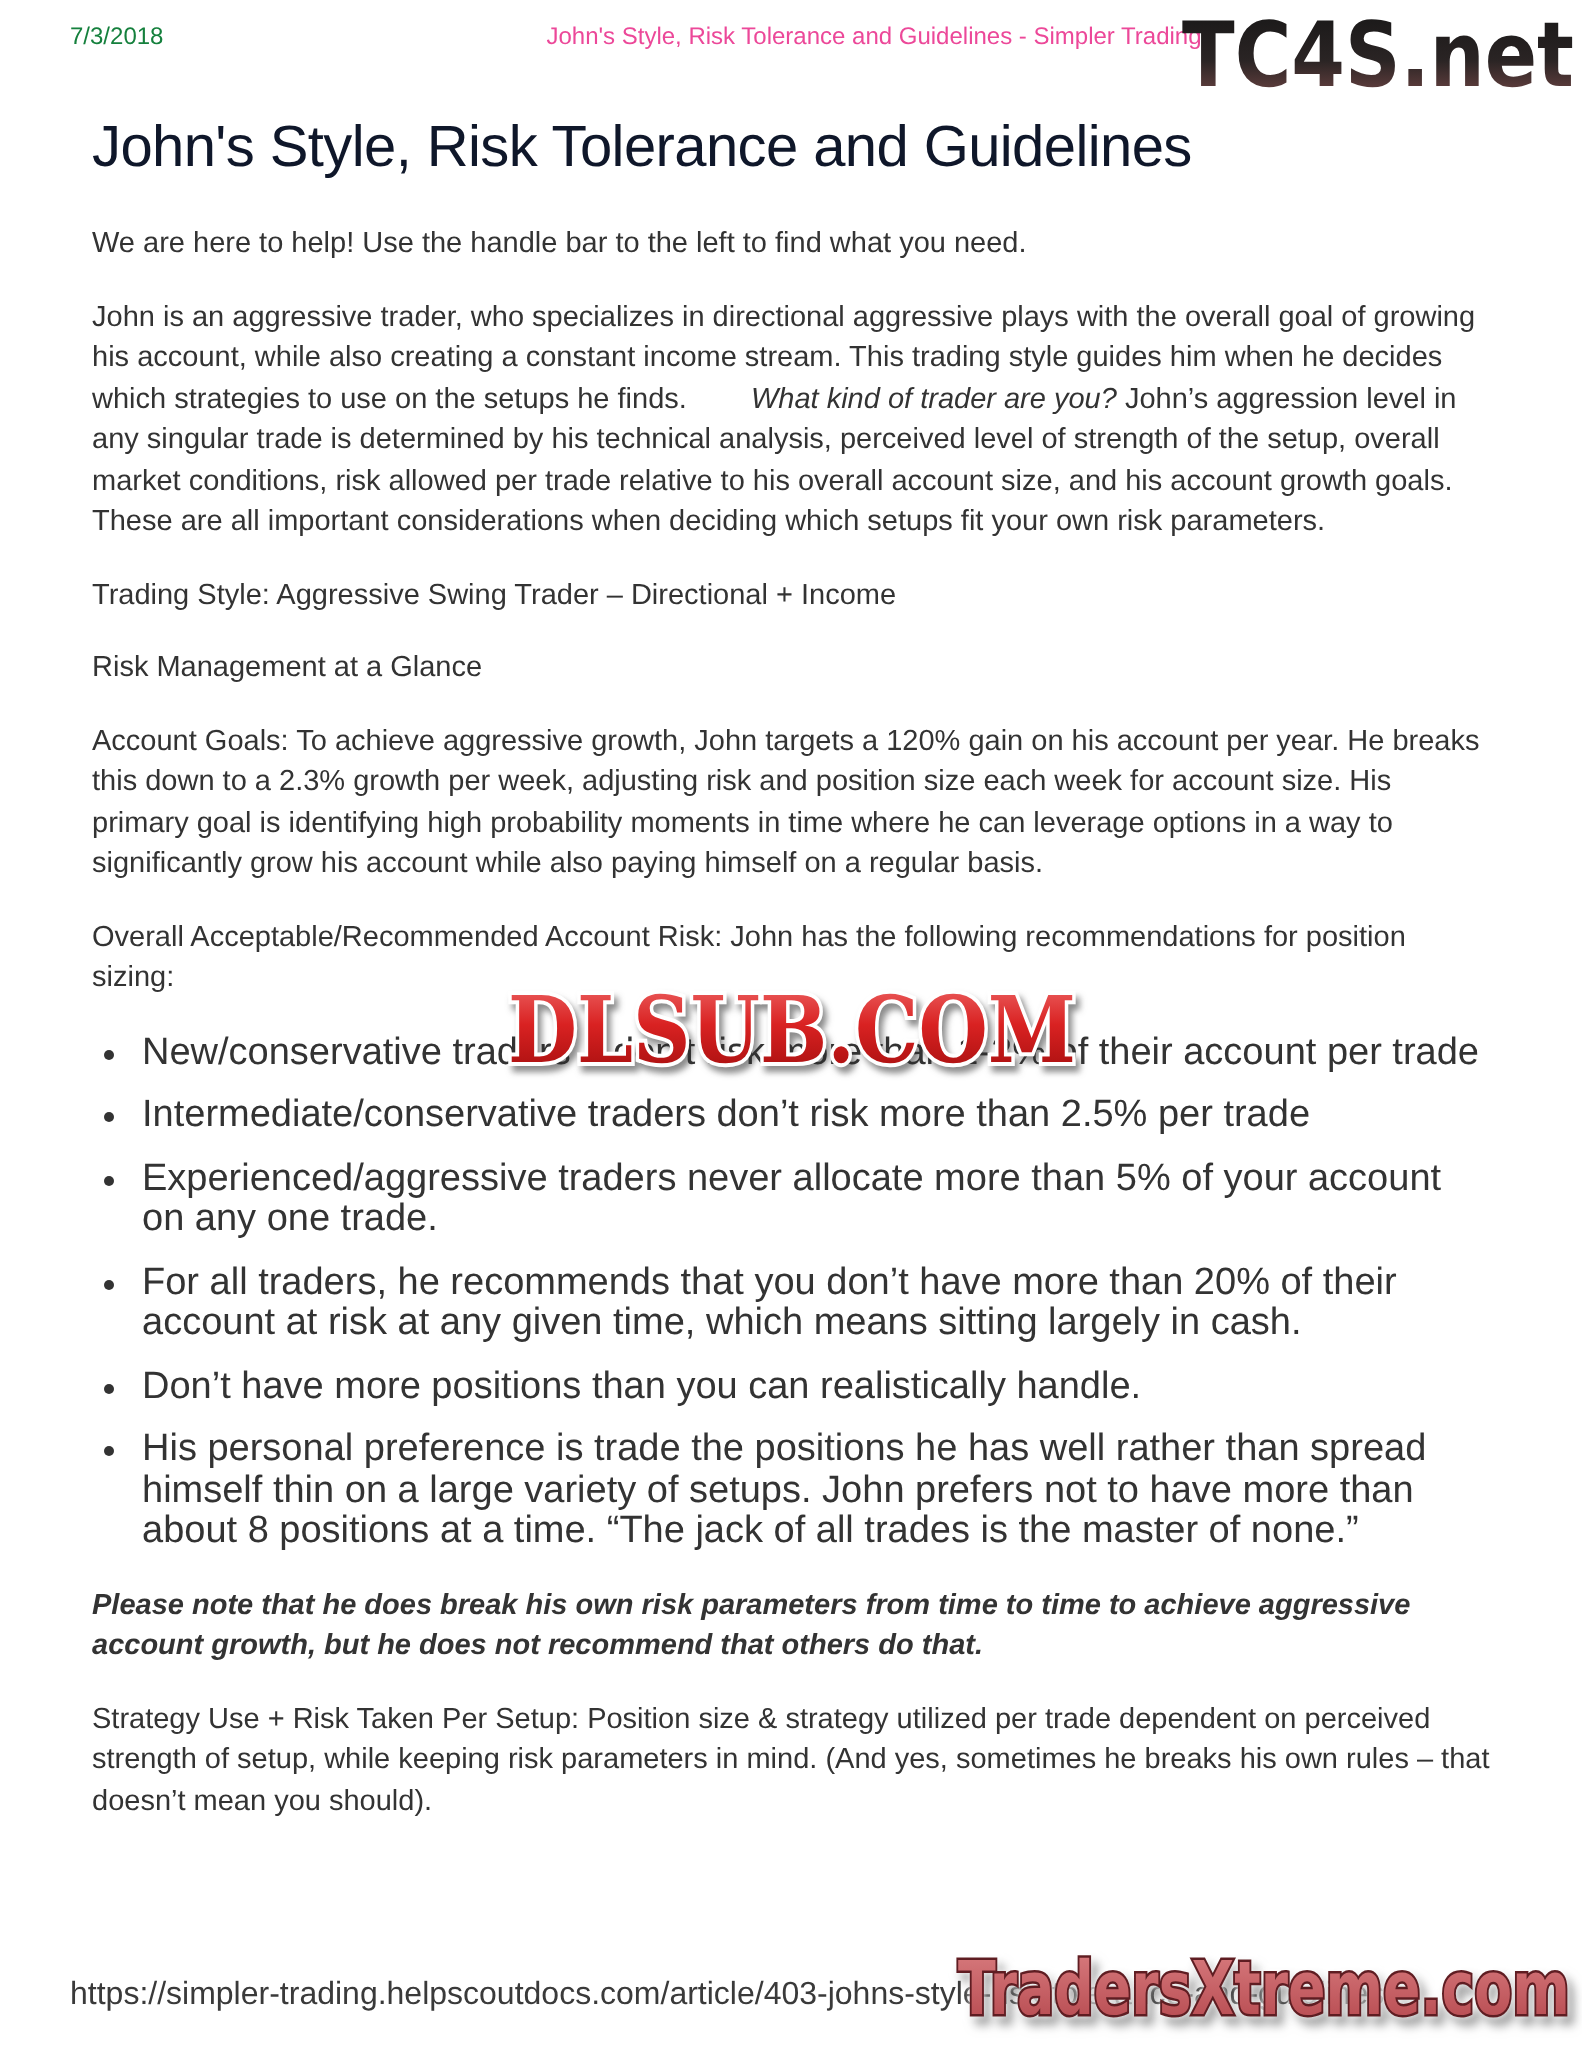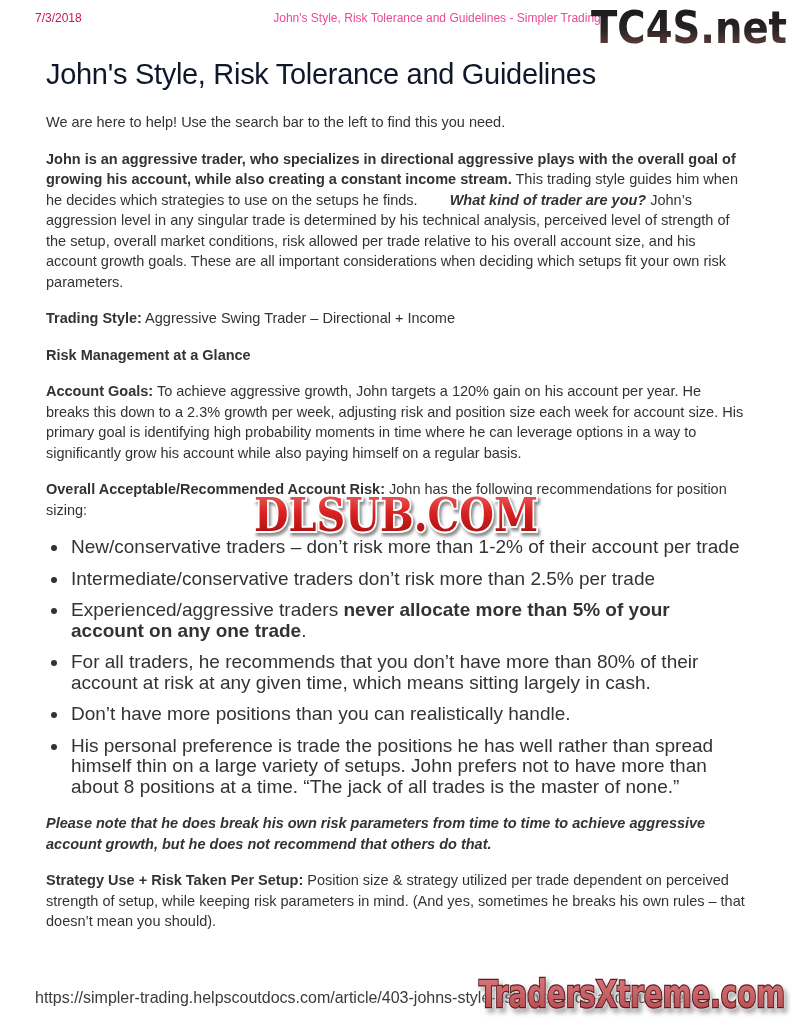--- a/index.html
+++ b/index.html
@@ -5,35 +5,35 @@
   * { margin:0; padding:0; box-sizing:border-box; }
   html,body { background:#ffffff; }
   body {
     width:791px; height:1024px; position:relative; overflow:hidden;
     font-family:"Liberation Sans","DejaVu Sans",sans-serif;
     color:#333333;
   }
   
   .hdr-date {
     position:absolute; top:11px; left:35px;
-    font-size:12px; color:#be185d; white-space:nowrap;
+    font-size:12px; color:#15803d; white-space:nowrap;
   }
   .hdr-title {
     position:absolute; top:11px; left:437px; transform:translateX(-50%);
     font-size:12px; color:#ec4899; white-space:nowrap;
   }
   .tc4s-logo { position:absolute; top:1px; right:2px; line-height:0; }
   
   .content { position:absolute; top:58px; left:46px; width:699px; }
   h1 {
     font-size:29px; font-weight:400; color:#0f172a;
     letter-spacing:-0.3px; margin:0 0 21px 0; line-height:1.15;
   }
   .content p { font-size:14.5px; line-height:20.5px; margin:0 0 16px 0; }
-  .content strong { font-weight:bold; }
+  .content strong { font-weight:normal; }
   .bi { font-weight:bold; font-style:italic;margin-left:28px; }
   ul.bullets { margin:17px 0 16px 0; padding-left:23px; }
   ul.bullets li {
     font-size:19px; line-height:20.5px; margin-bottom:11px; padding-left:2px;
   }
   
   .wm-dlsub {
     position:absolute; top:484px; left:50%; transform:translateX(-50%);
     line-height:0; pointer-events:none;
   }
@@ -60,38 +60,38 @@
       </linearGradient>
     </defs>
     <text x="100" y="42" text-anchor="middle" font-family="'DejaVu Sans','Liberation Sans',sans-serif" font-weight="bold" font-size="45" textLength="196" lengthAdjust="spacingAndGlyphs" fill="url(#gTc4s)">TC4S.net</text>
   </svg>
 </span>
 
 <div class="content">
 
   <h1>John's Style, Risk Tolerance and Guidelines</h1>
 
-  <p>We are here to help! Use the search bar to the left to find this you need.</p>
+  <p>We are here to help! Use the handle bar to the left to find what you need.</p>
 
   <p><strong>John is an aggressive trader, who specializes in directional aggressive plays with the overall goal of growing his account, while also creating a constant income stream.</strong><span> This trading style guides him when he decides which strategies to use on the setups he finds. </span><strong class="bi">What kind of trader are you? </strong><span>John’s aggression level in any singular trade is determined by his technical analysis, perceived level of strength of the setup, overall market conditions, risk allowed per trade relative to his overall account size, and his account growth goals. These are all important considerations when deciding which setups fit your own risk parameters.</span></p>
 
 
   <p><strong>Trading Style:</strong><span> Aggressive Swing Trader – Directional + Income</span></p>
 
   <p><strong>Risk Management at a Glance</strong></p>
 
   <p><strong>Account Goals:</strong><span> To achieve aggressive growth, John targets a 120% gain on his account per year. He breaks this down to a 2.3% growth per week, adjusting risk and position size each week for account size. His primary goal is identifying high probability moments in time where he can leverage options in a way to significantly grow his account while also paying himself on a regular basis.</span></p>
 
   <p><strong>Overall Acceptable/Recommended Account Risk:</strong><span> John has the following recommendations for position sizing:</span></p>
 
   <ul class="bullets">
     <li><span>New/conservative traders – don’t risk more than 1-2% of their account per trade</span><strong></strong><span></span></li>
     <li><span>Intermediate/conservative traders don’t risk more than 2.5% per trade</span><strong></strong><span></span></li>
     <li><span>Experienced/aggressive traders </span><strong>never allocate more than 5% of your account on any one trade</strong><span>.</span></li>
-    <li><span>For all traders, he recommends that you don’t have more than 80% of their account at risk at any given time, which means sitting largely in cash.</span><strong></strong><span></span></li>
+    <li><span>For all traders, he recommends that you don’t have more than 20% of their account at risk at any given time, which means sitting largely in cash.</span><strong></strong><span></span></li>
     <li><span>Don’t have more positions than you can realistically handle.</span><strong></strong><span></span></li>
     <li><span>His personal preference is trade the positions he has well rather than spread himself thin on a large variety of setups. John prefers not to have more than about 8 positions at a time. “The jack of all trades is the master of none.”</span><strong></strong><span></span></li>
   </ul>
 
   <p class="bi">Please note that he does break his own risk parameters from time to time to achieve aggressive account growth, but he does not recommend that others do that.</p>
 
   <p><strong>Strategy Use + Risk Taken Per Setup:</strong><span> Position size &amp; strategy utilized per trade dependent on perceived strength of setup, while keeping risk parameters in mind. (And yes, sometimes he breaks his own rules – that doesn’t mean you should).</span></p>
 
 </div>
 

